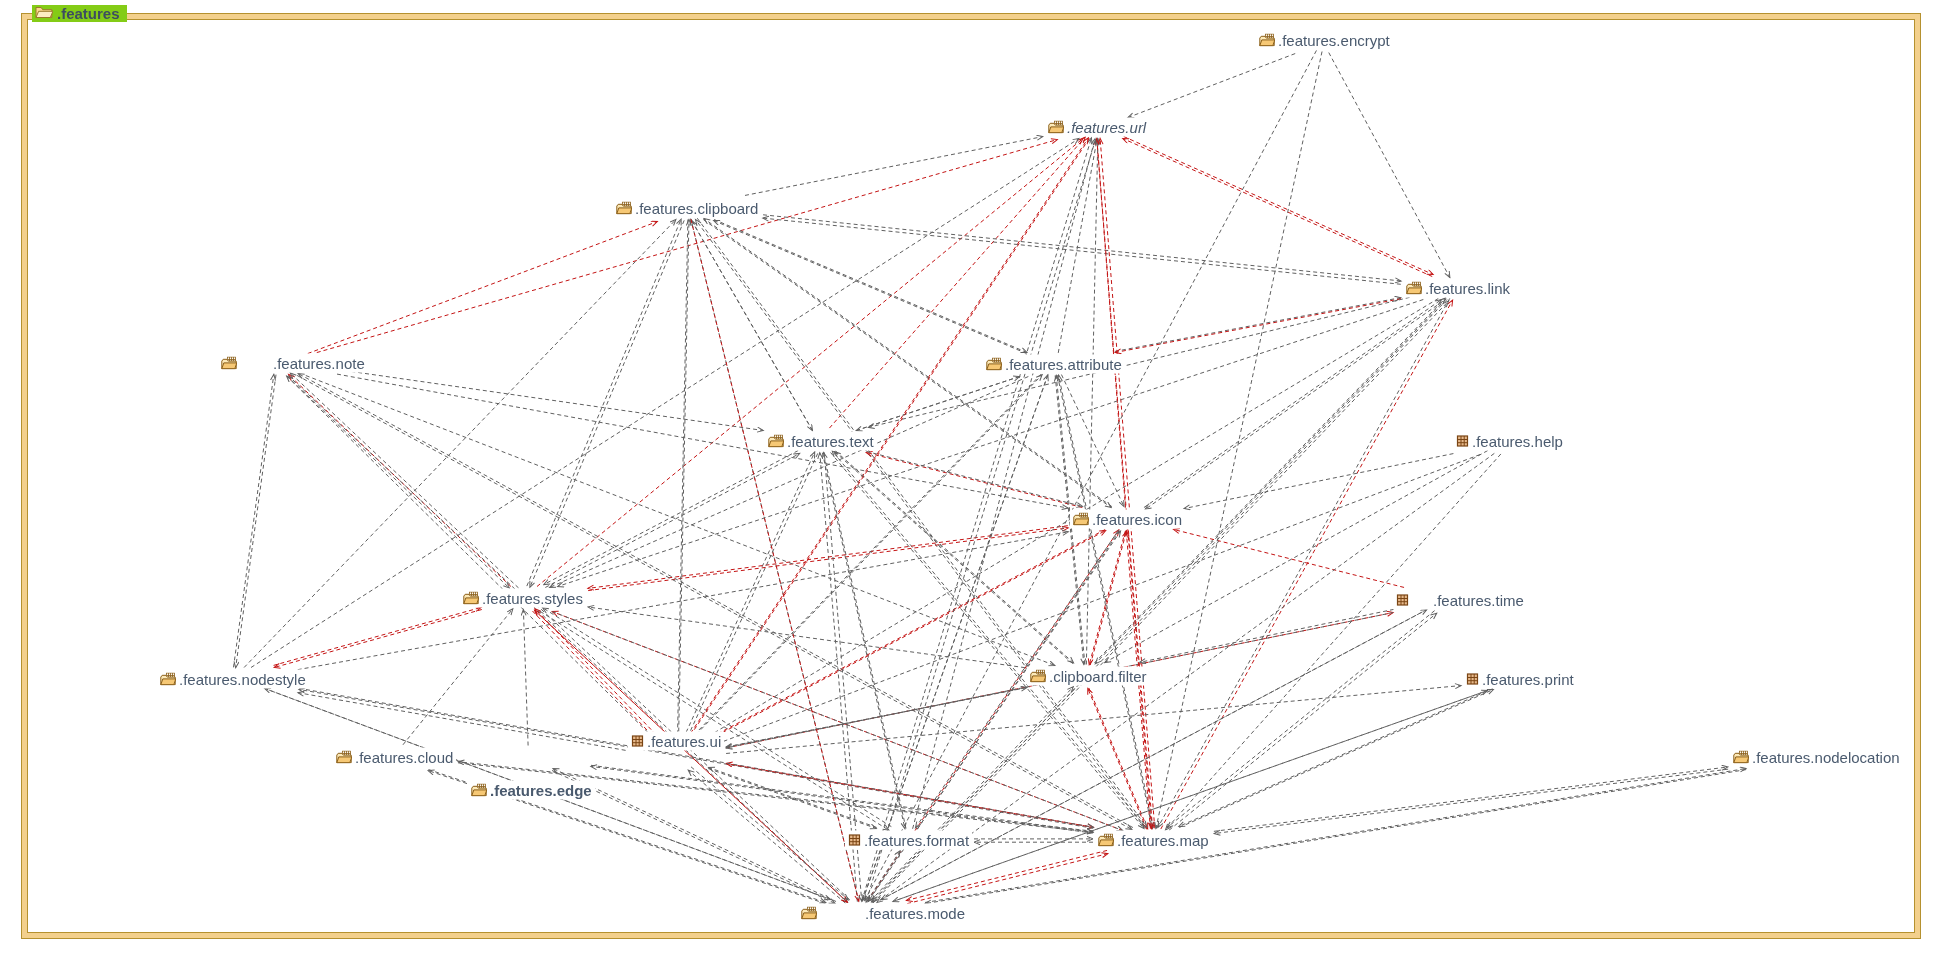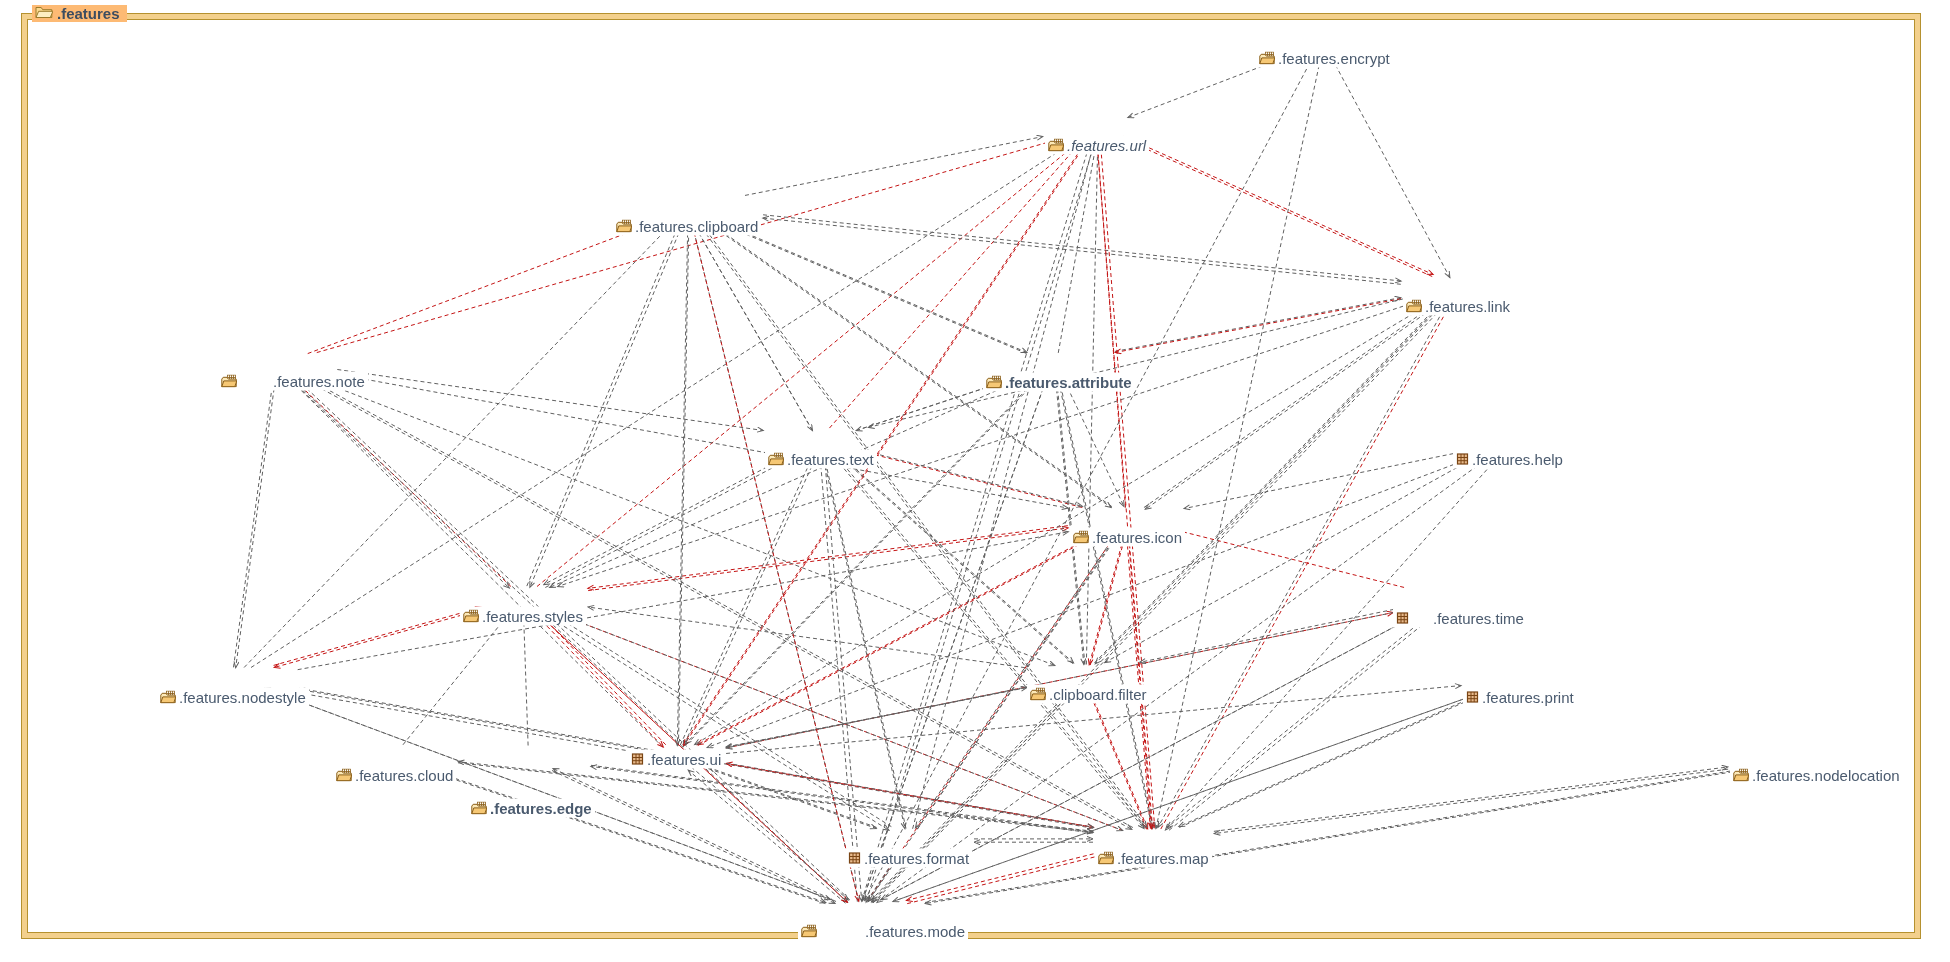--- a/index.html
+++ b/index.html
@@ -9,29 +9,29 @@
   }
   .frame{
     position:absolute;left:22px;top:14px;width:1898px;height:924px;
     border:5px solid #f3d08c;
     box-shadow:0 0 0 1px #b5912f, inset 0 0 0 1px #b5912f;
     box-sizing:border-box;background:transparent;
   }
   .root-label{
     position:absolute;left:32px;top:5px;z-index:6;
     display:flex;align-items:center;gap:4px;
-    background:#fdba74;padding:0 7px 0 3px;
+    background:#84cc16;padding:0 7px 0 3px;
     font-weight:bold;font-size:15px;color:#3d4d60;
   }
   #edges{position:absolute;left:0;top:0;z-index:2;}
   .node{
     position:absolute;z-index:4;transform:translateY(-50%);
     display:flex;align-items:center;gap:3px;
     background:#ffffff;padding:1px 3px;white-space:nowrap;
-    font-size:15px;color:#4a5a6e;cursor:default;margin-top:18px;
+    font-size:15px;color:#4a5a6e;cursor:default;
   }
   .node .ic{display:inline-flex;align-items:center;}
 </style>
 </head>
 <body>
 
 <div class="frame"></div>
 
 <svg id="edges" width="1950" height="962" viewBox="0 0 1950 962">
   <defs>
@@ -274,21 +274,21 @@
       <span class="ic">
         <svg width="16" height="13" viewBox="0 0 16 13">
           <rect x="6.5" y="0.5" width="8" height="5.5" fill="#faf6ee" stroke="#8a5e18" stroke-width="0.8"></rect>
           <path d="M8.5 0.5 V6 M10.5 0.5 V6 M12.5 0.5 V6 M6.5 3 H14.5" stroke="#8a5e18" stroke-width="0.8"></path>
           <path d="M0.8 12.2 V4.6 L2.2 2.8 H6 L7.3 4.6 H15.2 V12.2 z" fill="#fce9b8" stroke="#8a5e18"></path>
           <path d="M0.8 12.2 L2.8 6.4 H15.8 L13.8 12.2 z" fill="#f6c875" stroke="#8a5e18"></path>
         </svg>
       </span>
       <span>.features.note</span>
     </div>
-    <div class="node" style="left: 983px; top: 364px; font-weight: bold;">
+    <div class="node" style="left: 983px; top: 364px;">
       <span class="ic">
         <svg width="16" height="13" viewBox="0 0 16 13">
           <rect x="6.5" y="0.5" width="8" height="5.5" fill="#faf6ee" stroke="#8a5e18" stroke-width="0.8"></rect>
           <path d="M8.5 0.5 V6 M10.5 0.5 V6 M12.5 0.5 V6 M6.5 3 H14.5" stroke="#8a5e18" stroke-width="0.8"></path>
           <path d="M0.8 12.2 V4.6 L2.2 2.8 H6 L7.3 4.6 H15.2 V12.2 z" fill="#fce9b8" stroke="#8a5e18"></path>
           <path d="M0.8 12.2 L2.8 6.4 H15.8 L13.8 12.2 z" fill="#f6c875" stroke="#8a5e18"></path>
         </svg>
       </span>
       <span>.features.attribute</span>
     </div>

